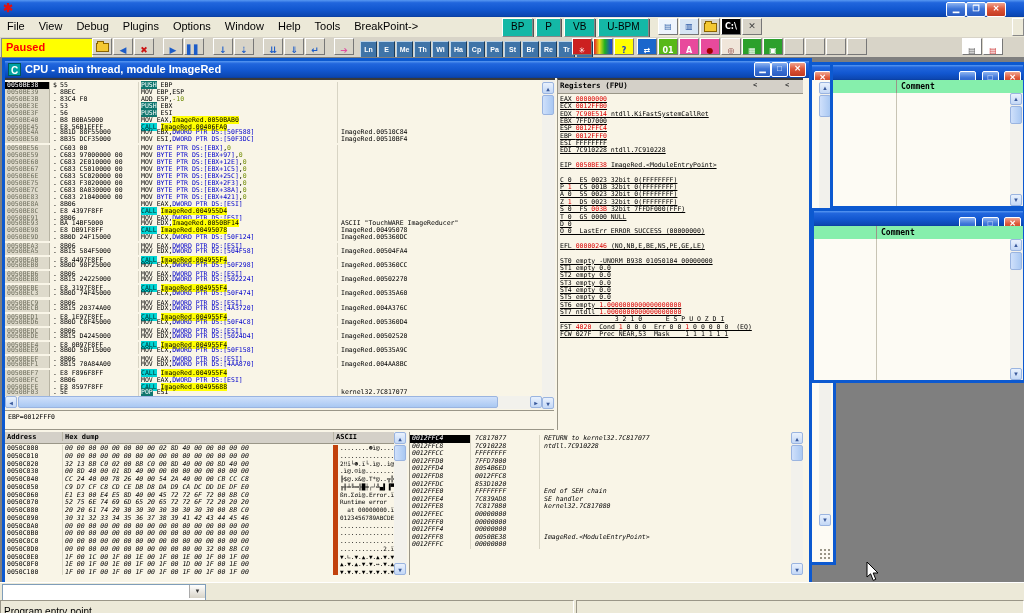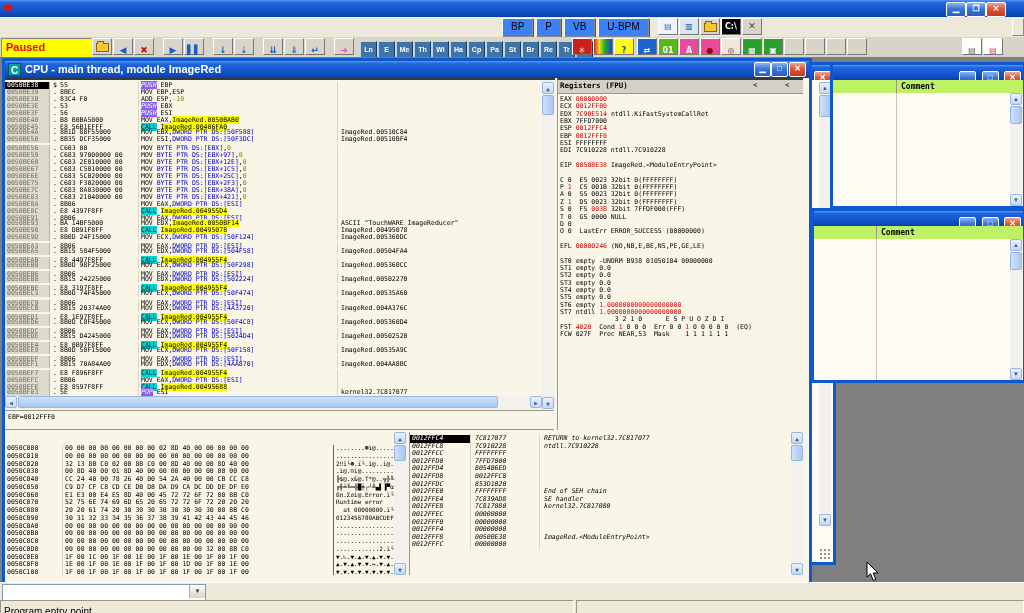--- a/index.html
+++ b/index.html
@@ -14,21 +14,21 @@
           background:linear-gradient(180deg,#8db4f2 0%,#3c74d8 45%,#2a5cc0 100%);}
   .winbtn.close{background:linear-gradient(180deg,#f0a590 0%,#dd5638 45%,#c23a20 100%);}
   .swinbtn{width:15px;height:13px;border:1px solid #fff;border-radius:2px;color:#fff;font-size:8px;line-height:11px;
            text-align:center;font-weight:bold;display:inline-block;margin-left:1px;
            background:linear-gradient(180deg,#8db4f2 0%,#3c74d8 45%,#2a5cc0 100%);}
   .swinbtn.close{background:linear-gradient(180deg,#f0a590 0%,#dd5638 45%,#c23a20 100%);}
   
   #menubar{position:absolute;left:0;top:17px;width:1024px;height:20px;background:#ece9d8;border-bottom:1px solid #cdc9b8;font-size:11px;}
   .mitem{display:inline-block;padding:3px 7px 0 7px;height:17px;color:#000;}
   #bp-buttons{position:absolute;left:502px;top:1px;height:18px;}
-  .bpbtn{display:inline-block;margin-right:3px;padding:2px 8px 0 8px;height:15px;font-size:10px;background:#3b82f6;
+  .bpbtn{display:inline-block;margin-right:3px;padding:2px 8px 0 8px;height:15px;font-size:10px;background:#14b8a6;
          border:1px solid;border-color:#fff #888 #888 #fff;box-shadow:1px 1px 0 #555;}
   #menu-icons{position:absolute;left:658px;top:1px;height:18px;}
   #toolbar{position:absolute;left:0;top:37px;width:1024px;height:20px;background:#d8d4c8;border-bottom:1px solid #9a9688;}
   #paused-box{position:absolute;left:1px;top:1px;width:86px;height:16px;background:#ffff00;color:#ff0000;
               font-weight:bold;font-size:11px;padding:2px 0 0 4px;border:1px solid;border-color:#888 #fff #fff #888;}
   #tb-main{position:absolute;left:92px;top:1px;height:18px;}
   .tbtn{display:inline-block;vertical-align:top;width:18px;height:15px;margin-right:1px;background:#d8d4c8;
         border:1px solid;border-color:#fff #777 #777 #fff;text-align:center;position:relative;}
   .tbtn .gly{font-size:9px;line-height:14px;font-weight:bold;font-family:"DejaVu Sans",sans-serif;}
   .tbtn.tile{border-color:#fff #777 #777 #fff;}
@@ -41,21 +41,21 @@
   .lbtn{display:inline-block;width:15px;height:15px;margin-right:1px;background:#3f74a8;color:#fff;font-size:7px;
         line-height:15px;text-align:center;border:1px solid;border-color:#bcd4e8 #1a3a58 #1a3a58 #bcd4e8;font-weight:bold;}
   #tb-right{position:absolute;left:637px;top:1px;height:18px;text-decoration:underline;}
   #tb-extra{position:absolute;left:572px;top:1px;height:18px;}
   #tb-end{position:absolute;left:962px;top:1px;height:18px;}
   
   #mdi{position:absolute;left:0;top:57px;width:1024px;height:525px;background:#7f7f7f;}
   .subwin{position:absolute;border:3px solid #0c59d0;background:#f9f5e7;}
   .stitle{position:relative;height:15px;}
   .sbtns{position:absolute;right:2px;top:1px;}
-  .colhdr{position:relative;height:13px;background:#bef264;border-bottom:3px solid #4d7c0f;
+  .colhdr{position:relative;height:13px;background:#86efac;border-bottom:3px solid #4d7c0f;
           font-family:"DejaVu Sans Mono",monospace;font-size:8px;font-weight:bold;color:#000;text-align:center;}
   .coldiv{position:absolute;top:0;bottom:0;width:1px;background:#9a9688;}
   
   .sb{position:absolute;background:#f2f1ec;}
   .sba{position:absolute;width:12px;height:12px;background:linear-gradient(180deg,#e9f1fd,#c4d8f6);
        border:1px solid #9ab4e0;border-radius:2px;color:#3a5a9c;font-size:6px;line-height:11px;text-align:center;box-sizing:border-box;}
   .sbt{position:absolute;left:0;width:12px;background:linear-gradient(90deg,#cfe0fb,#a9c8f2);border:1px solid #9ab4e0;border-radius:2px;box-sizing:border-box;}
   .sbth{position:absolute;top:0;height:12px;background:linear-gradient(180deg,#cfe0fb,#a9c8f2);border:1px solid #9ab4e0;border-radius:2px;box-sizing:border-box;}
   
   #cpu{position:absolute;left:2px;top:1px;width:804px;height:521px;border:3px solid #0c59d0;background:#f9f5e7;}
@@ -68,41 +68,41 @@
   
   #disasm{position:absolute;left:0;top:0;width:537px;height:317px;border-top:2px solid #3a3a3a;overflow:hidden;}
   .drow{position:relative;height:7.03px;line-height:7.2px;white-space:pre;}
   .c-addr{display:inline-block;width:42px;color:#70705f;background:#dedacb;border-right:1px solid #b8b4a4;padding-left:2px;height:7.03px;}
   .c-addr.sel{background:#000;color:#fff;}
   .c-pre{display:inline-block;width:10px;text-align:center;color:#000;height:7.03px;}
   .c-bytes{display:inline-block;width:78px;height:7.03px;border-right:1px solid #d8d4c4;}
   .c-insn{display:inline-block;width:196px;height:7.03px;border-right:1px solid #d8d4c4;padding-left:2px;}
   .c-cmt{display:inline-block;height:7.03px;padding-left:3px;color:#000;}
   .tk-k{color:#000;}
-  .tk-pb{background:#8b5cf6;color:#fff;font-style:italic;}
+  .tk-pb{background:#0f766e;color:#fff;}
   .tk-cc{background:#00d4d4;color:#002a2a;}
   .tk-y{background:#ffff00;color:#000;}
   .tk-m{color:#0000cc;}
   .tk-g{color:#6e8a00;}
   .r{color:#dc0000;}
   
   #registers{position:absolute;left:552px;top:0;width:246px;height:352px;border-left:1px solid #9a9688;border-top:2px solid #3a3a3a;box-sizing:border-box;}
   #reg-hdr{height:12px;background:#d4d0c8;border-bottom:1px solid #9a9688;font-weight:bold;font-size:7.5px;padding:1px 0 0 2px;position:relative;}
   .reg-hbtn{position:absolute;top:1px;width:16px;height:9px;text-align:center;font-size:7px;line-height:9px;color:#333;}
-  #reg-lines{padding:2px 0 0 2px;}
+  #reg-lines{padding:2px 0 0 2px;text-decoration:underline;}
   .rline{height:7.35px;line-height:7.5px;white-space:pre;}
   
   #infopane{position:absolute;left:0;top:332px;width:549px;height:20px;border-top:1px solid #9a9688;border-bottom:1px solid #9a9688;box-sizing:border-box;background:#f9f5e7;padding:2px 0 0 3px;white-space:pre;}
   
   #dump-hdr{position:absolute;left:0;top:354px;width:402px;height:11px;background:#d4d0c8;border-bottom:1px solid #9a9688;font-size:7px;font-weight:bold;}
   #dump-hdr span{display:inline-block;white-space:pre;padding-top:1px;}
   #dump-rows{position:absolute;left:0;top:366px;width:402px;height:131px;overflow:hidden;}
   .dumprow{height:7.75px;line-height:7.9px;white-space:pre;}
   .d-addr{display:inline-block;width:55px;padding-left:2px;border-right:1px solid #d8d4c4;}
-  .d-hex{display:inline-block;width:268px;padding-left:2px;border-right:1px solid #c2410c;}
+  .d-hex{display:inline-block;width:268px;padding-left:2px;border-right:5px solid #c2410c;font-style:italic;}
   .d-asc{display:inline-block;width:62px;padding-left:2px;font-size:6px;}
   
   #stack{position:absolute;left:404px;top:354px;width:382px;height:143px;border-left:1px solid #9a9688;box-sizing:border-box;overflow:hidden;}
   .srow{height:7.6px;line-height:7.7px;white-space:pre;}
   .s-addr{display:inline-block;width:58px;padding-left:2px;}
   .s-addr.sel{background:#000;color:#fff;}
   .s-val{display:inline-block;width:64px;border-left:1px solid #d8d4c4;border-right:1px solid #d8d4c4;padding-left:4px;}
   .s-cmt{display:inline-block;padding-left:4px;}
   
   #cmdbar{position:absolute;left:0;top:582px;width:1024px;height:18px;background:#ece9d8;border-top:1px solid #fff;}
@@ -123,20 +123,21 @@
 <div id="screen">
 
   <div id="main-titlebar" class="xptitle">
     <span id="main-icon">✱</span>
     <span class="winbtn" style="right:58px;">▁</span>
     <span class="winbtn" style="right:38px;">❐</span>
     <span class="winbtn close" style="right:18px;">✕</span>
   </div>
 
   <div id="menubar">
+    <span id="menu-items"><span class="mitem">File</span><span class="mitem">View</span><span class="mitem">Debug</span><span class="mitem">Plugins</span><span class="mitem">Options</span><span class="mitem">Window</span><span class="mitem">Help</span><span class="mitem">Tools</span><span class="mitem">BreakPoint-&gt;</span></span>
     <span id="bp-buttons"><span class="bpbtn">BP</span><span class="bpbtn">P</span><span class="bpbtn">VB</span><span class="bpbtn">U-BPM</span></span>
     <span id="menu-icons"><span class="tbtn tile" style="background: rgb(238, 244, 252);"><span class="gly" style="color: rgb(48, 96, 168);">▤</span></span><span class="tbtn tile" style="background: rgb(216, 230, 244);"><span class="gly" style="color: rgb(32, 80, 160);">▥</span></span><span class="tbtn"><span class="fold"></span></span><span class="tbtn tile" style="background: rgb(0, 0, 0);"><span class="gly" style="color: rgb(255, 255, 255);">C:\</span></span><span class="tbtn"><span class="gly" style="color: rgb(68, 68, 68);">✕</span></span></span>
     <span style="position:absolute;right:0;top:1px;width:10px;height:16px;background:#ece9d8;border:1px solid;border-color:#fff #888 #888 #fff;"></span>
   </div>
 
   <div id="toolbar">
     <span id="paused-box">Paused</span>
     <span id="tb-main"><span class="tbtn"><span class="fold"></span></span><span class="tbtn"><span class="gly" style="color: rgb(28, 92, 200);">◀</span></span><span class="tbtn"><span class="gly" style="color: rgb(204, 20, 20);">✖</span></span><span class="tgap"></span><span class="tbtn"><span class="gly" style="color: rgb(28, 92, 200);">▶</span></span><span class="tbtn"><span class="gly" style="color: rgb(28, 92, 200);">▌▌</span></span><span class="tgap"></span><span class="tbtn"><span class="gly" style="color: rgb(28, 92, 200);">↓</span></span><span class="tbtn"><span class="gly" style="color: rgb(28, 92, 200);">⇣</span></span><span class="tgap"></span><span class="tbtn"><span class="gly" style="color: rgb(28, 92, 200);">⇊</span></span><span class="tbtn"><span class="gly" style="color: rgb(28, 92, 200);">⇓</span></span><span class="tbtn"><span class="gly" style="color: rgb(28, 92, 200);">↵</span></span><span class="tgap"></span><span class="tbtn"><span class="gly" style="color: rgb(224, 80, 160);">➔</span></span></span>
     <span id="letter-buttons"><span class="lbtn">Ln</span><span class="lbtn">E</span><span class="lbtn">Me</span><span class="lbtn">Th</span><span class="lbtn">Wi</span><span class="lbtn">Ha</span><span class="lbtn">Cp</span><span class="lbtn">Pa</span><span class="lbtn">St</span><span class="lbtn">Br</span><span class="lbtn">Re</span><span class="lbtn">Tr</span><span class="lbtn">Sr</span></span>
     <span id="tb-extra"><span class="tbtn tile" style="background: rgb(204, 32, 32);"><span class="gly" style="color: rgb(255, 255, 255);">✳</span></span><span class="tbtn rainbow"></span><span class="tbtn tile" style="background: rgb(255, 255, 0);"><span class="gly" style="color: rgb(32, 64, 192);">?</span></span></span>
@@ -314,20 +315,23 @@
               <div class="rline"><span>ST6 empty </span><span class="r">1.0000000000000000000</span></div>
               <div class="rline"><span>ST7 ntdll </span><span class="r">1.0000000000000000000</span></div>
               <div class="rline"><span>              3 2 1 0      E S P U O Z D I</span></div>
               <div class="rline"><span>FST </span><span class="r">4020</span><span>  Cond </span><span class="r">1</span><span> 0 0 0  Err 0 0 </span><span class="r">1</span><span> 0 0 0 0 0  (EQ)</span></div>
               <div class="rline"><span>FCW 027F  Prec NEAR,53  Mask    1 1 1 1 1 1</span></div>
             </div>
         </div>
 
         <div id="infopane">EBP=0012FFF0</div>
 
+        <div id="dump-hdr">
+          <span style="width:55px;padding-left:2px;border-right:1px solid #b8b4a4;">Address</span><span style="width:268px;padding-left:2px;border-right:1px solid #b8b4a4;">Hex dump</span><span style="width:60px;padding-left:2px;">ASCII</span>
+        </div>
         <div id="dump-rows">
             <div class="dumprow"><span class="d-addr">0050C000</span><span class="d-hex">00 00 00 00 00 00 00 00 02 8D 40 00 00 00 00 00</span><span class="d-asc">........☻ì@.....</span></div>
             <div class="dumprow"><span class="d-addr">0050C010</span><span class="d-hex">00 00 00 00 00 00 00 00 00 00 00 00 00 00 00 00</span><span class="d-asc">................</span></div>
             <div class="dumprow"><span class="d-addr">0050C020</span><span class="d-hex">32 13 8B C0 02 00 8B C0 00 8D 40 00 00 8D 40 00</span><span class="d-asc">2‼ï└☻.ï└.ì@..ì@.</span></div>
             <div class="dumprow"><span class="d-addr">0050C030</span><span class="d-hex">00 8D 40 00 01 8D 40 00 00 00 00 00 00 00 00 00</span><span class="d-asc">.ì@.☺ì@.........</span></div>
             <div class="dumprow"><span class="d-addr">0050C040</span><span class="d-hex">CC 24 40 00 78 26 40 00 54 2A 40 00 00 CB CC C8</span><span class="d-asc">╠$@.x&amp;@.T*@..╦╠╚</span></div>
             <div class="dumprow"><span class="d-addr">0050C050</span><span class="d-hex">C9 D7 CF C8 CD CE DB D8 DA D9 CA DC DD DE DF E0</span><span class="d-asc">╔╫╧╚═╬█╪┌┘╩▄▌▐▀α</span></div>
             <div class="dumprow"><span class="d-addr">0050C060</span><span class="d-hex">E1 E3 00 E4 E5 8D 40 00 45 72 72 6F 72 00 8B C0</span><span class="d-asc">ßπ.Σσì@.Error.ï└</span></div>
             <div class="dumprow"><span class="d-addr">0050C070</span><span class="d-hex">52 75 6E 74 69 6D 65 20 65 72 72 6F 72 20 20 20</span><span class="d-asc">Runtime error   </span></div>
             <div class="dumprow"><span class="d-addr">0050C080</span><span class="d-hex">20 20 61 74 20 30 30 30 30 30 30 30 30 00 8B C0</span><span class="d-asc">  at 00000000.ï└</span></div>

